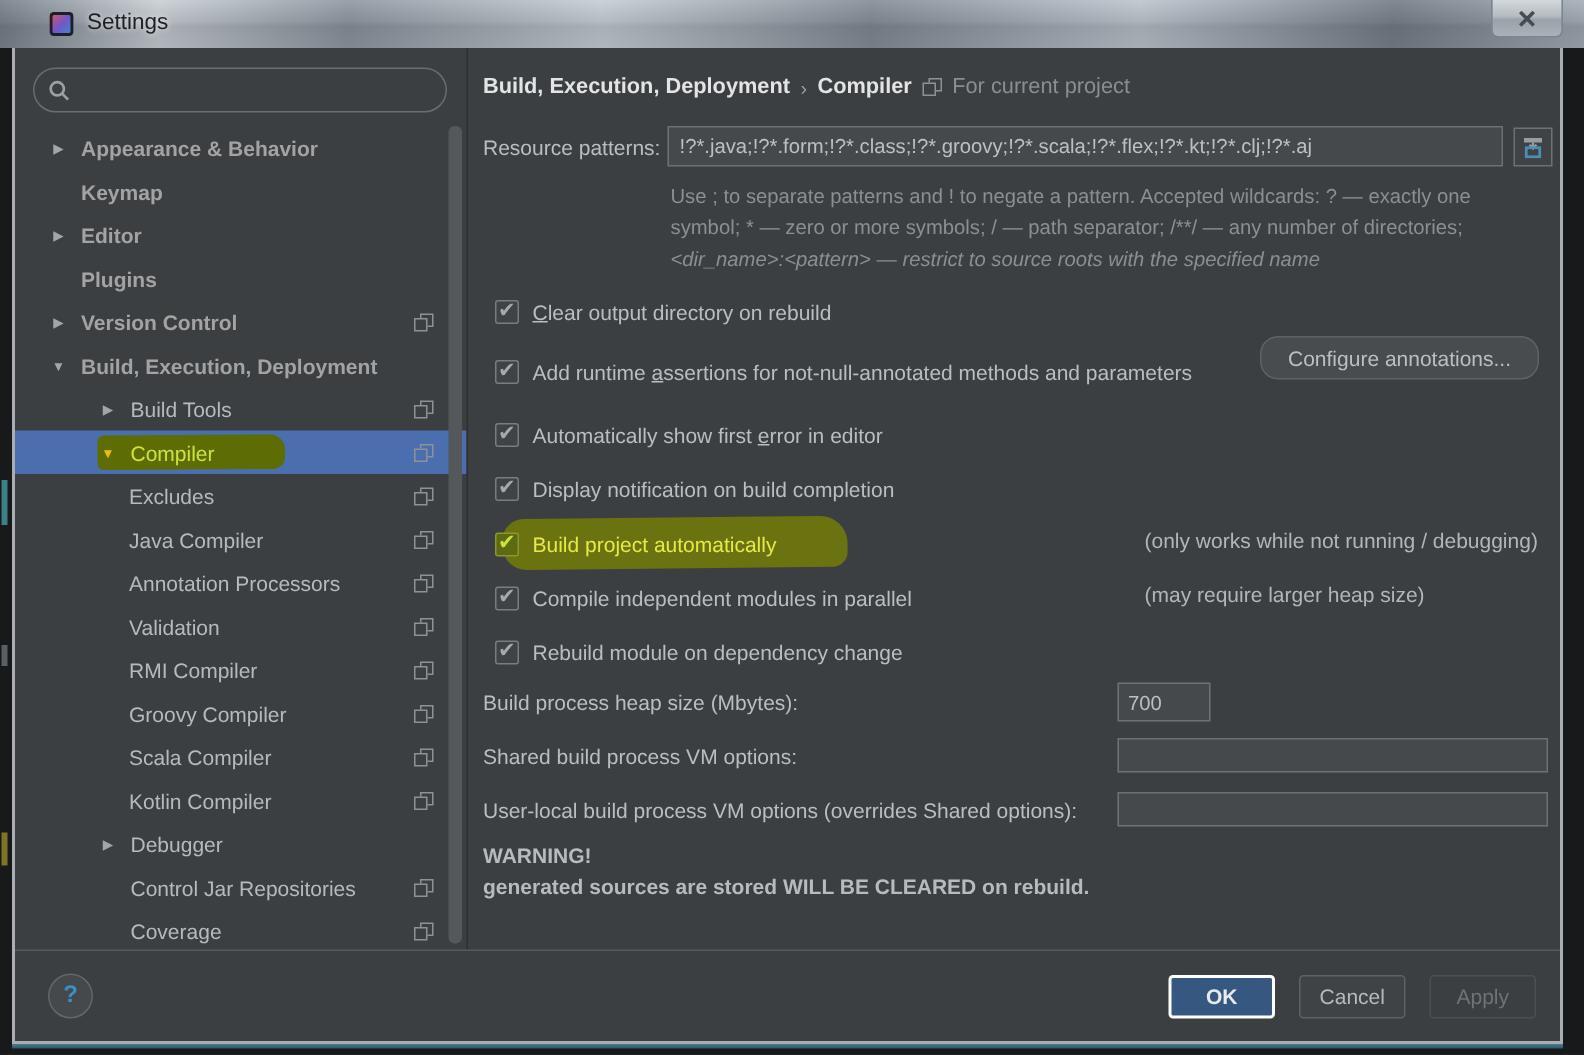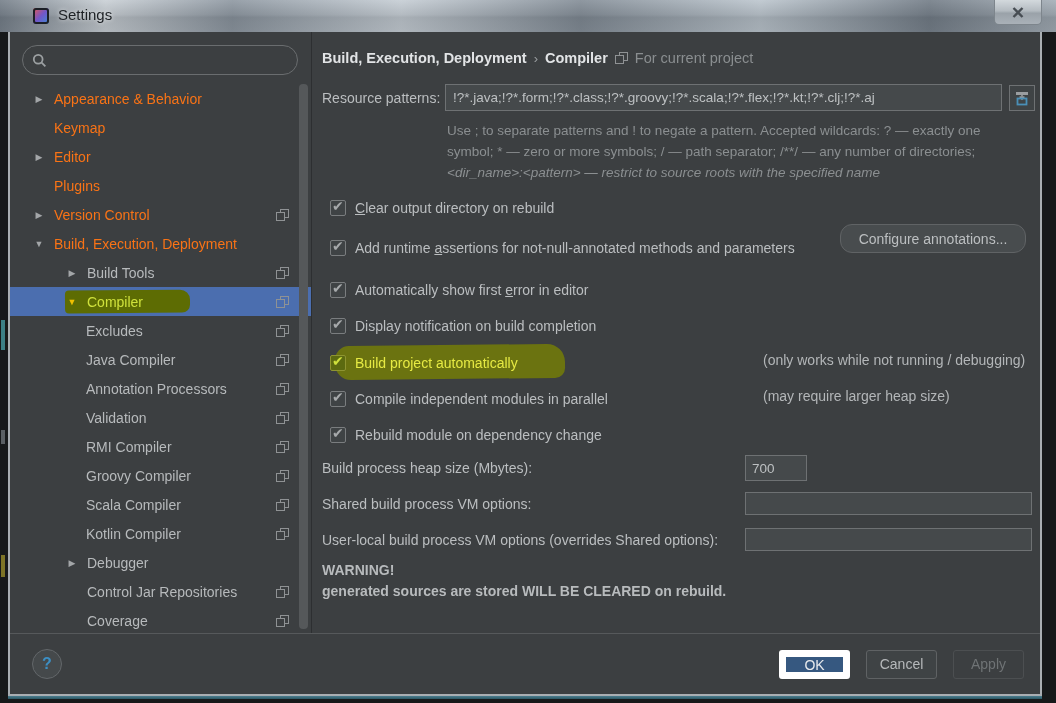--- a/index.html
+++ b/index.html
@@ -52,21 +52,21 @@
   .trow { position:relative; height:29px; display:flex; align-items:center; cursor:pointer; }
   .trow .arr { display:inline-block; width:14px; margin-right:8px; font-size:9px;
     color:#a3a6a8; text-align:center; flex:none; }
   .trow .arr.right::before { content:"\25B6"; }
   .trow .arr.down::before  { content:"\25BC"; }
   .lvl0 { padding-left:22px; }
   .lvl1 { padding-left:55px; }
   .lvl2 { padding-left:54px; }
   .lvl2 .arr { visibility:hidden; }
   .trow .tlabel { font-size:14px; color:#b7babc; white-space:nowrap; }
-  .trow.boldrow .tlabel { font-weight:normal; color:#f97316; }
+  .trow.boldrow .tlabel { font-weight:bold; color:#a3a3a3; }
   .proj-icon { position:relative; width:13px; height:12px; margin-left:auto; margin-right:22px; flex:none; }
   .proj-icon::before { content:""; position:absolute; right:0; top:0; width:7px; height:7px;
     border:1px solid #8f9294; }
   .proj-icon::after { content:""; position:absolute; left:0; bottom:0; width:7px; height:7px;
     border:1px solid #8f9294; background:#3c3f41; }
   .trow.selected { background:#4b6eaf; }
   .trow.selected .proj-icon::after { background:#4b6eaf; }
   .marker-side { position:absolute; left:55px; top:3px; width:125px; height:23px;
     background:#5d6c03; border-radius:4px 10px 8px 4px; transform:rotate(-.4deg); }
   .trow.selected .arr { position:relative; color:#f0c000; }
@@ -118,21 +118,21 @@
   .warning { left:10px; top:528px; width:700px; font-weight:bold; color:#b8bbbd; line-height:21px; }
 
   
   .footer { position:relative; flex:1; border-top:1px solid #56595b;
     display:flex; align-items:center; padding:0 16px; }
   .help-btn { width:30px; height:30px; border-radius:50%; background:#45494b;
     border:1px solid #63676a; color:#3c8fc4; font-weight:bold; font-size:16px;
     display:flex; align-items:center; justify-content:center; margin-left:6px; cursor:pointer; }
   .btns { margin-left:auto; display:flex; gap:16px; }
   .btn { width:71px; height:29px; border-radius:3px; font-size:14px; font-family:inherit; cursor:pointer; }
-  .btn-ok { background:#365880; border:7px solid #ffffff; color:#e8eaec; font-weight:normal; }
+  .btn-ok { background:#365880; border:2px solid #ffffff; color:#e8eaec; font-weight:bold; }
   .btn-cancel { background:#3f4345; border:1px solid #5f6264; color:#b6b9bb; }
   .btn-apply { background:transparent; border:1px solid #4c4f51; color:#6f7375; cursor:default; }
 </style>
 </head>
 <body>
 
 <div class="window">
 
   <div class="titlebar">
     <div class="titlebar-inner">

